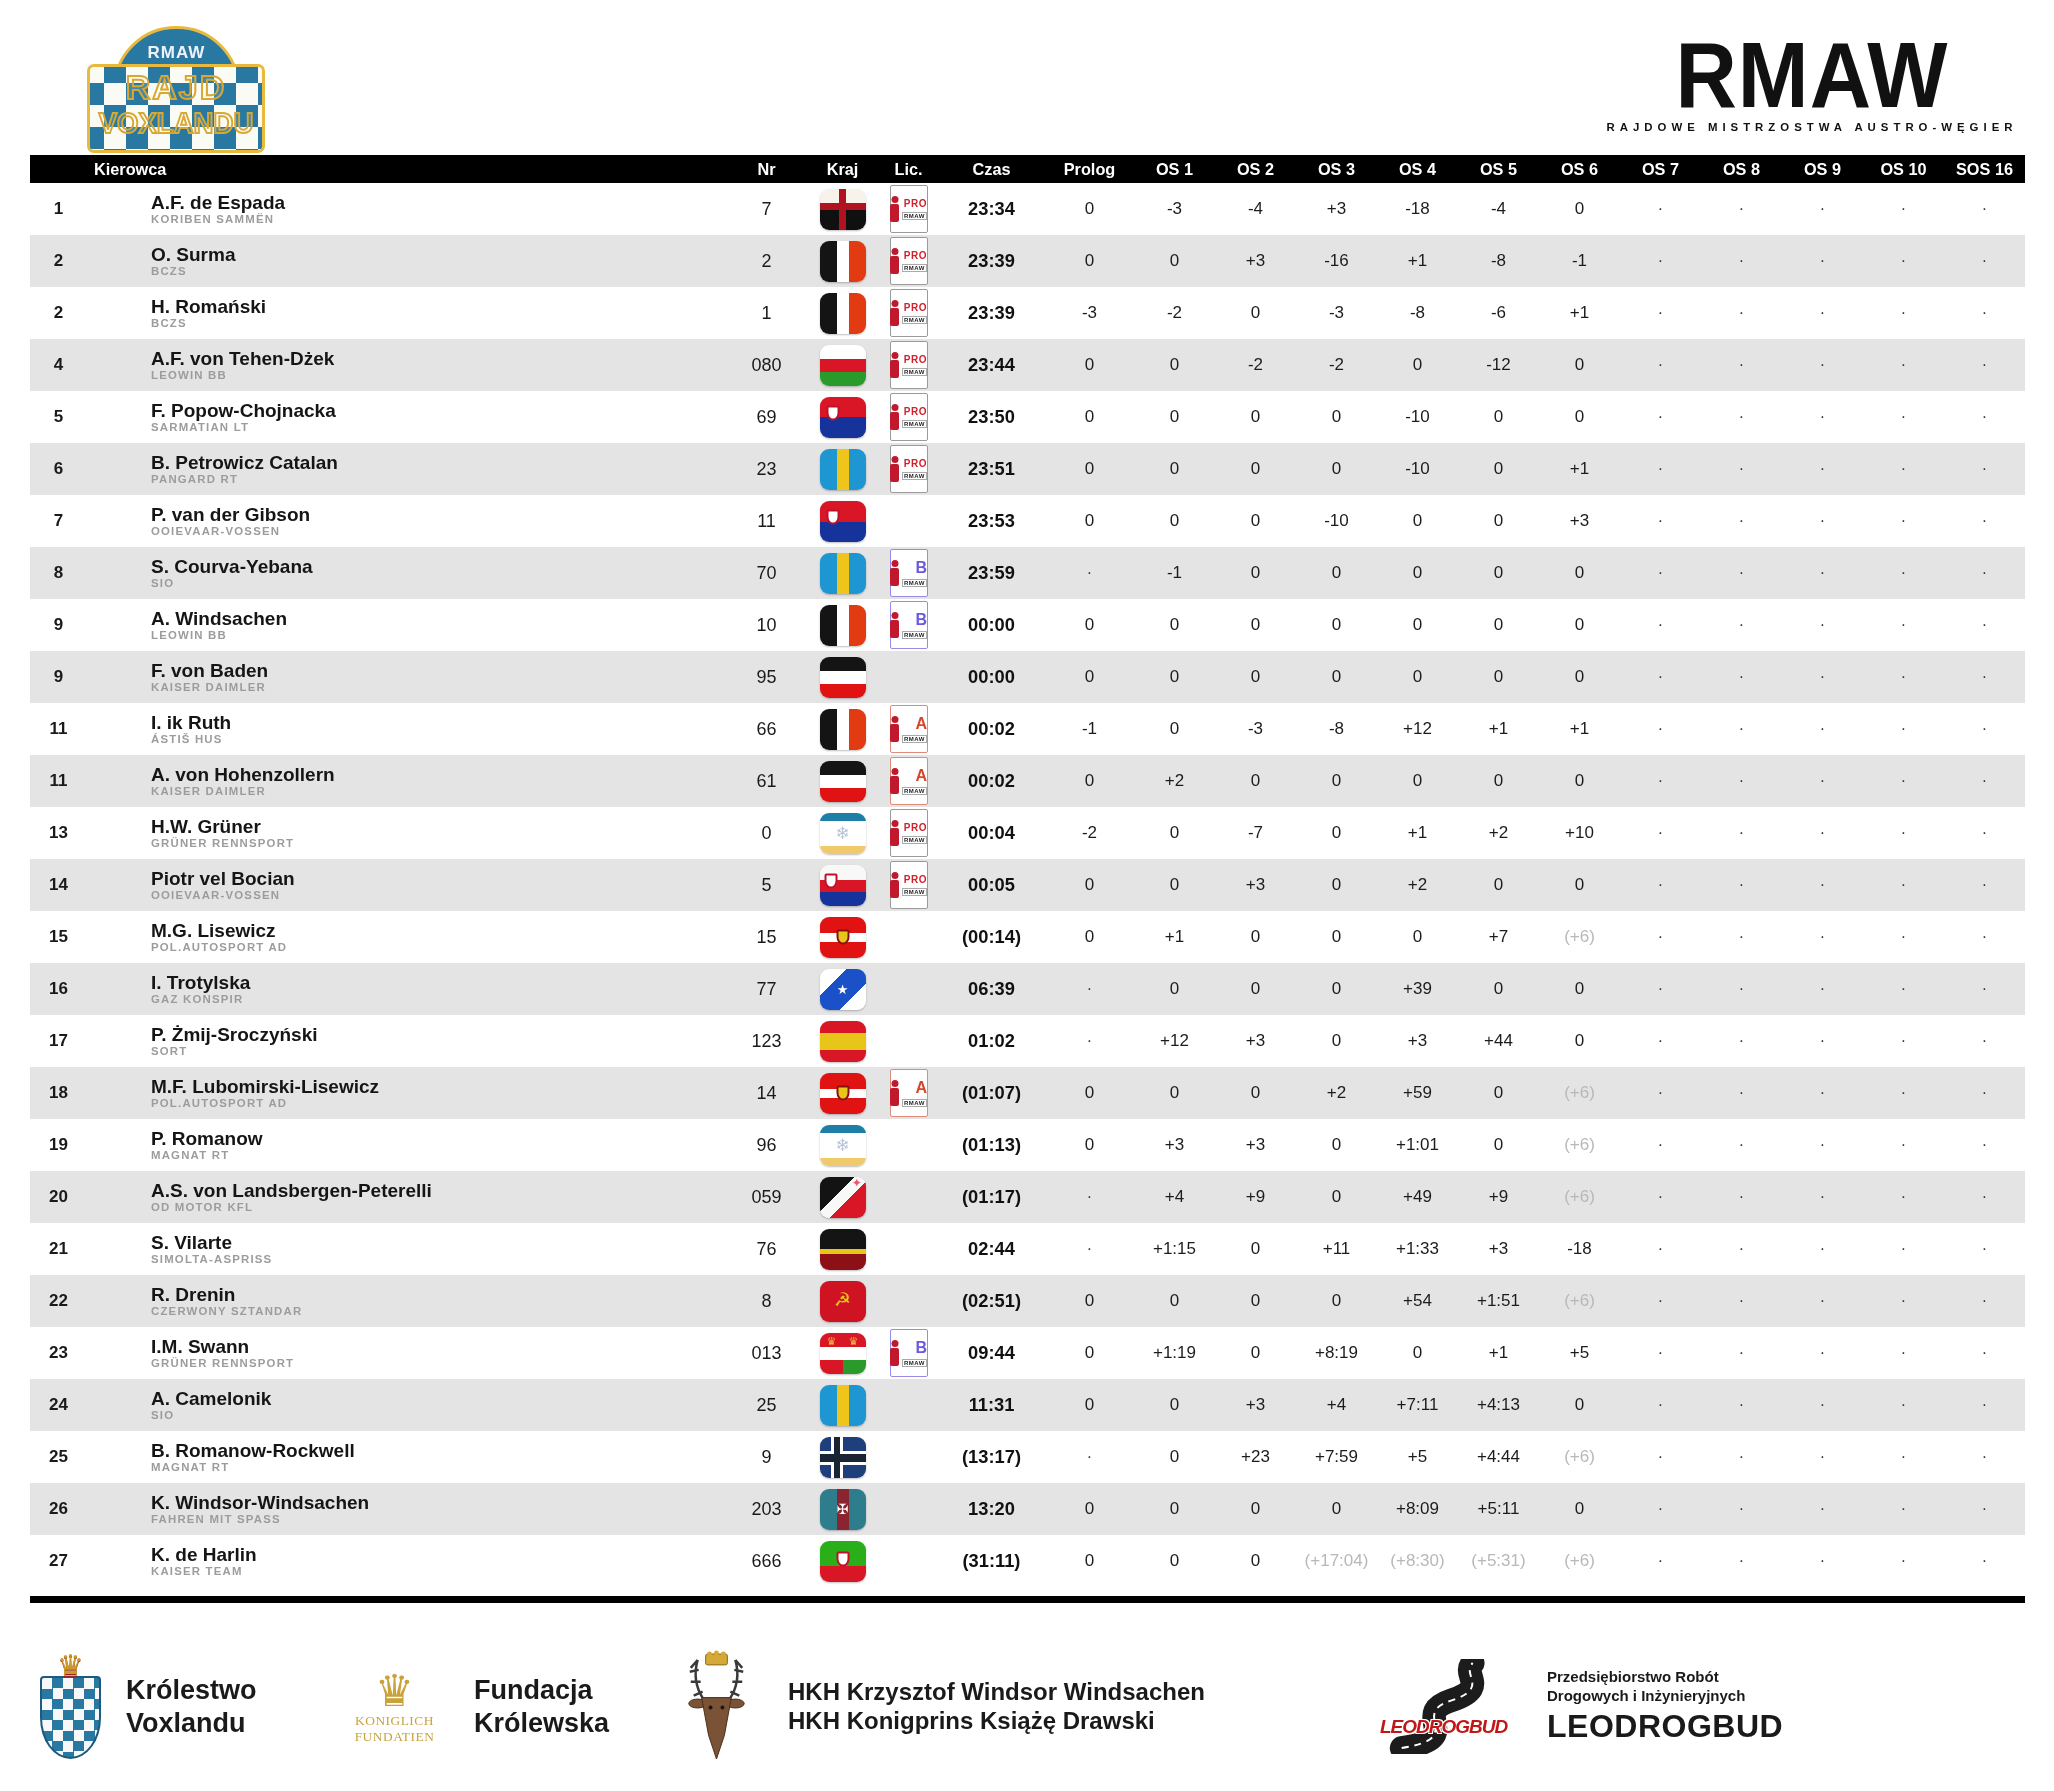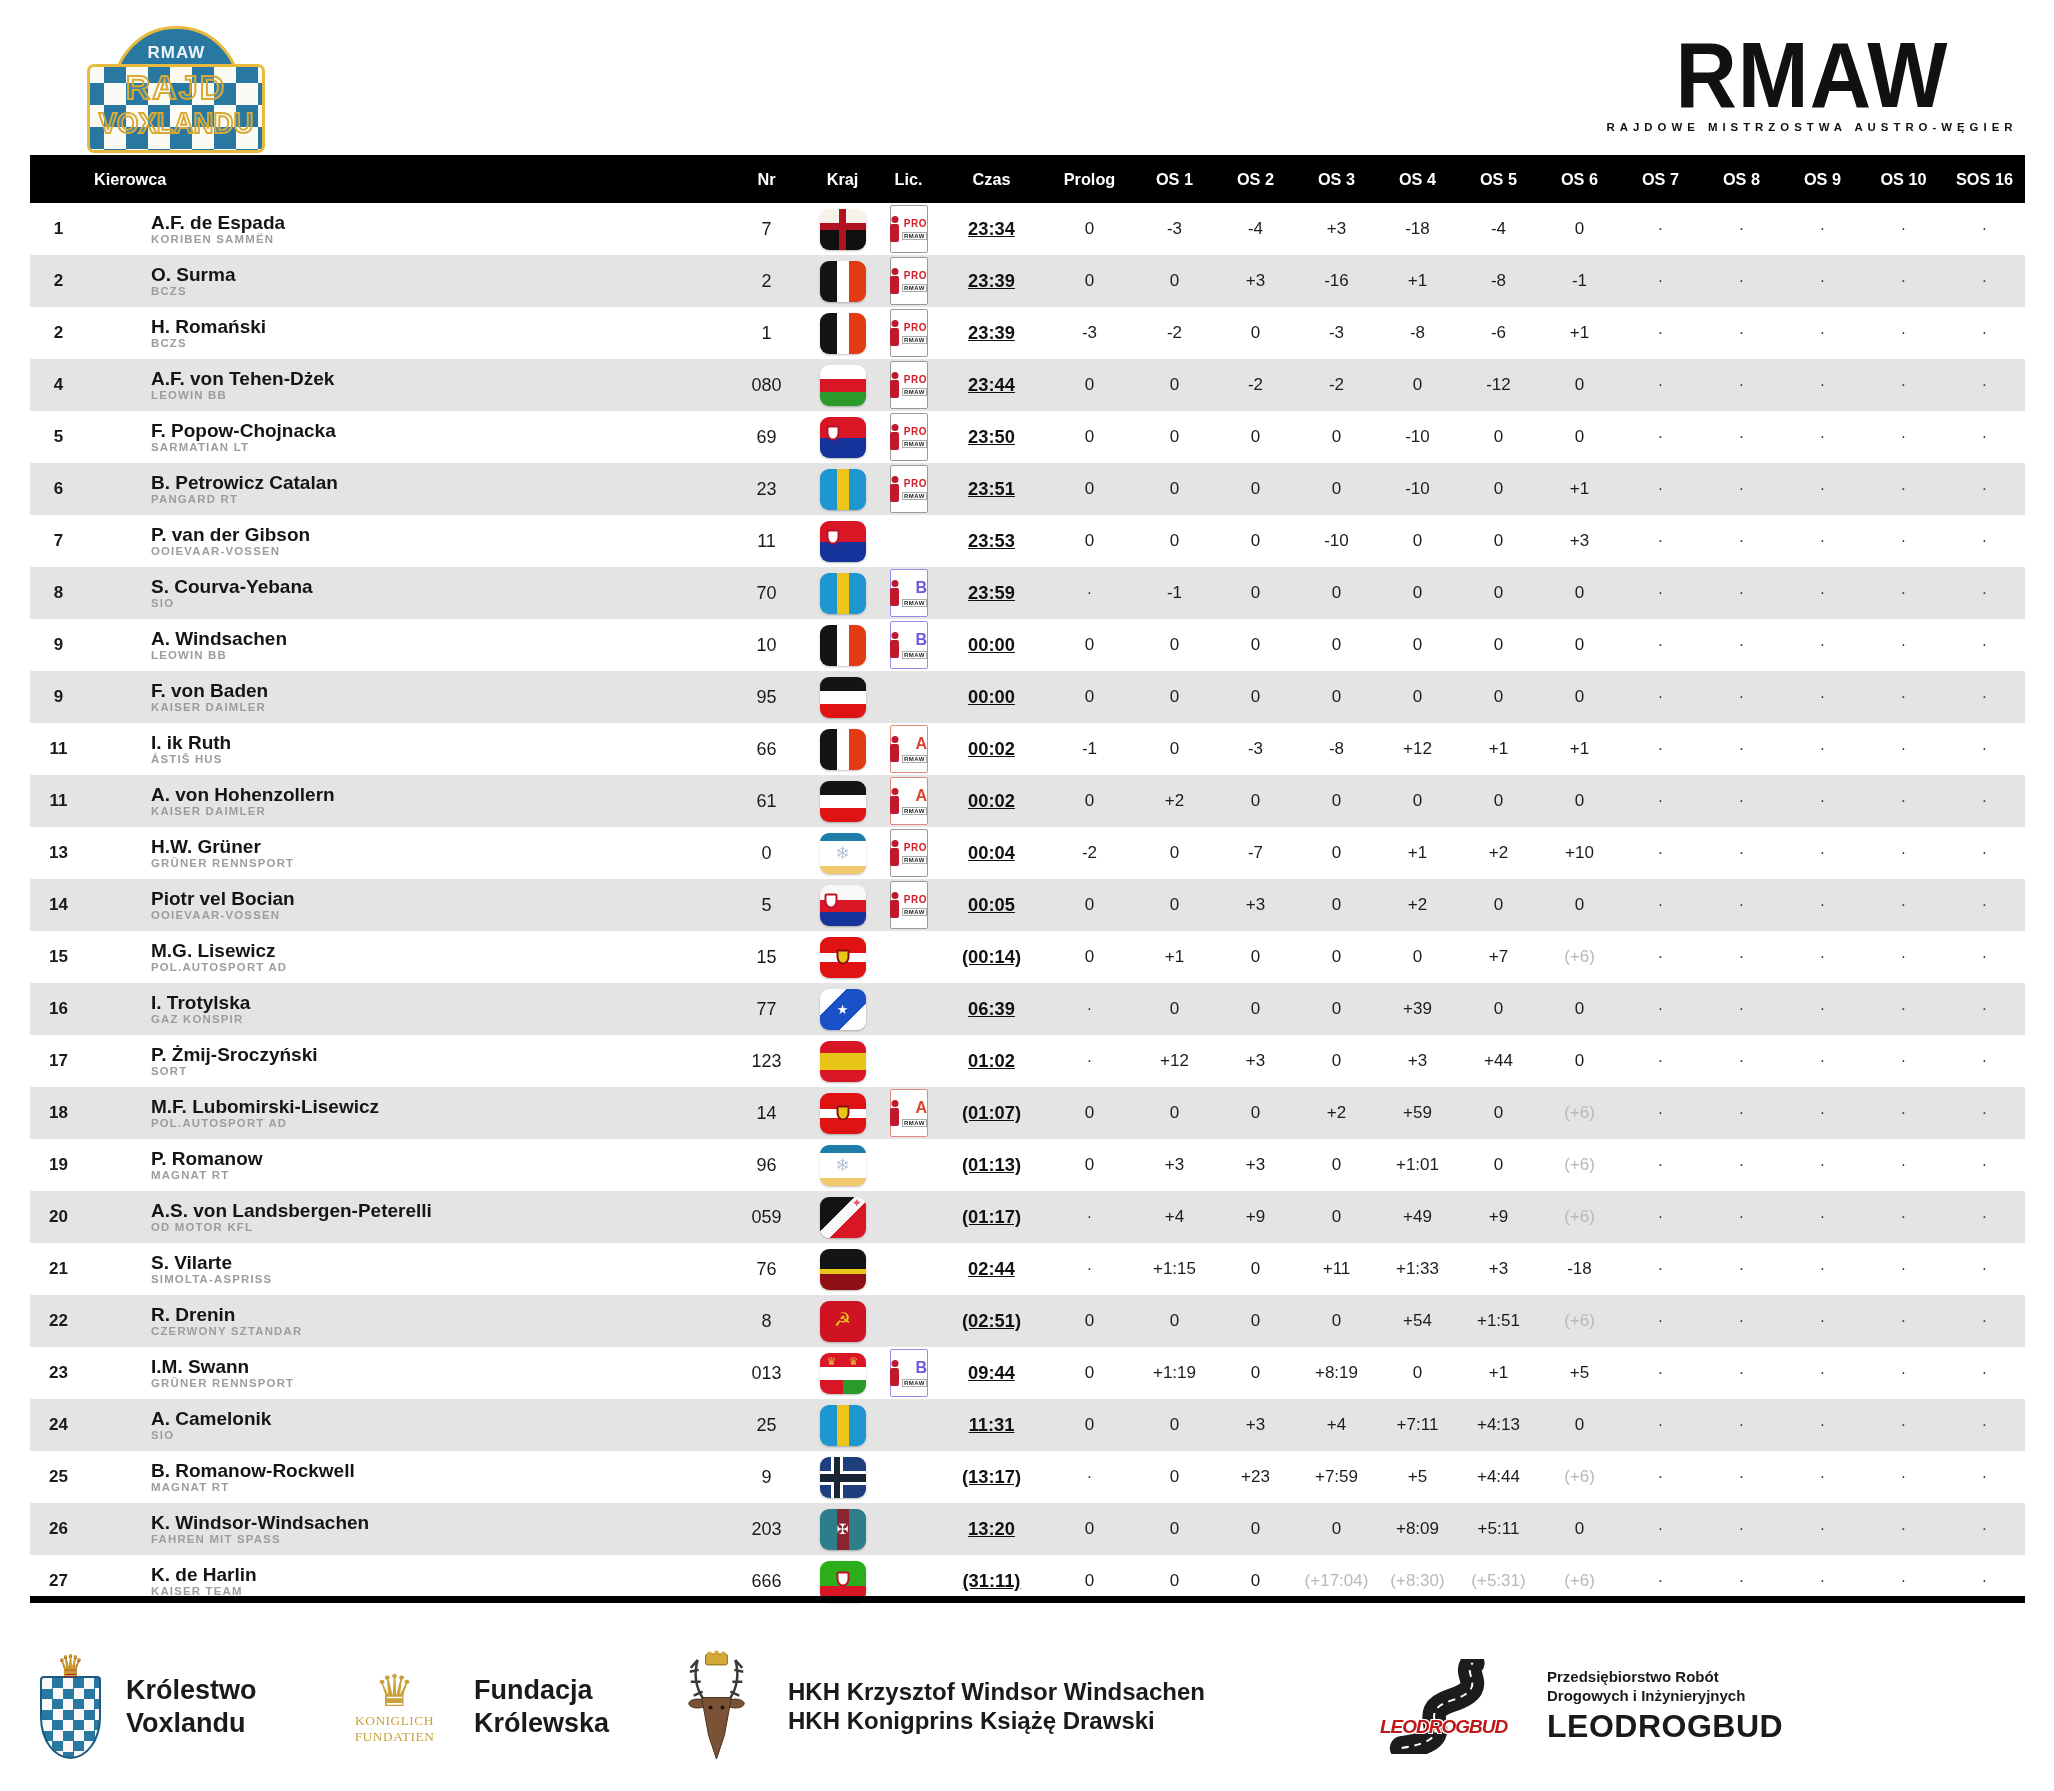--- a/index.html
+++ b/index.html
@@ -20,32 +20,32 @@
   .plate-line1{top:1px;font-size:34px;letter-spacing:2px;}
   .plate-line2{top:40px;font-size:29px;transform:scaleX(.95);}
 
   .rmaw{position:absolute;right:34px;top:36px;width:416px;text-align:center;}
   .rmaw-title{font-size:85px;font-weight:bold;color:#111;line-height:.95;letter-spacing:1px;transform:scaleY(1.08);}
   .rmaw-sub{font-size:11.4px;font-weight:bold;color:#111;letter-spacing:5px;margin-top:4px;white-space:nowrap;}
 
   
   .rtable{position:absolute;left:30px;top:155px;width:1995px;}
   .thead,.row{display:grid;grid-template-columns:57px minmax(0,1fr) 79px 73px 59px 107px 89px repeat(11,81px);align-items:center;}
-  .thead{background:#000;color:#fff;height:48px;font-weight:bold;font-size:16.3px;}
+  .thead{background:#000;color:#fff;height:28px;font-weight:bold;font-size:16.3px;}
   .hc{text-align:center;white-space:nowrap;}
   .hc-first{grid-column:1/3;text-align:left;padding-left:64px;}
   .row{height:52px;background:#fff;}
   .row.alt{background:#e4e4e4;}
   .pos{text-align:center;font-weight:bold;font-size:17px;color:#1a1a1a;}
   .driver{padding-left:64px;}
   .dname{font-size:19px;font-weight:bold;color:#151515;line-height:1.05;white-space:nowrap;}
   .dteam{font-size:11.4px;font-weight:bold;color:#9c9c9c;letter-spacing:1.2px;margin-top:1px;white-space:nowrap;}
   .nr{text-align:center;font-size:18px;color:#1a1a1a;}
   .kraj,.licc{display:flex;justify-content:center;align-items:center;}
-  .czas{text-align:center;font-weight:bold;font-size:18.3px;color:#111;white-space:nowrap;text-decoration:underline;}
+  .czas{text-align:center;font-weight:bold;font-size:18.3px;color:#111;white-space:nowrap;}
   .val{text-align:center;font-size:17px;color:#1c1c1c;white-space:nowrap;}
   .val.gray{color:#b8b8b8;}
   .val.dot{font-size:16px;color:#333;}
   .table-endbar{position:absolute;left:30px;top:1596px;width:1995px;height:7px;background:#000;}
 
   
   .flag{width:46px;height:41px;border-radius:9px;position:relative;overflow:hidden;box-shadow:0 1px 2px rgba(0,0,0,.25);flex:0 0 auto;}
   .flag-glyph{position:absolute;transform:translate(-50%,-50%);line-height:1;}
   .flag-shield{position:absolute;width:13px;height:15px;border-radius:2px 2px 50% 50%;transform:translate(-50%,-50%);box-sizing:border-box;border:2px solid;}
 

